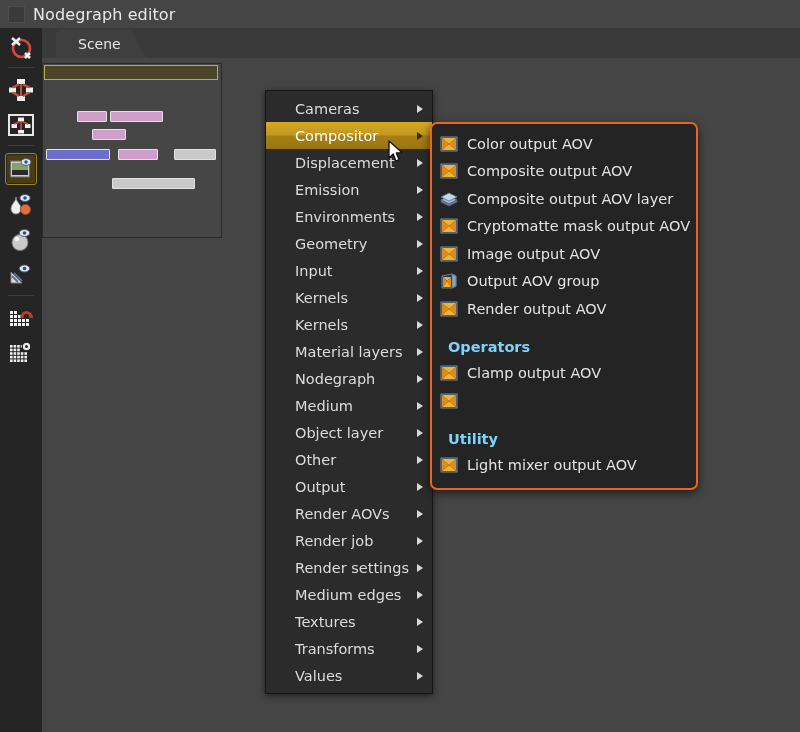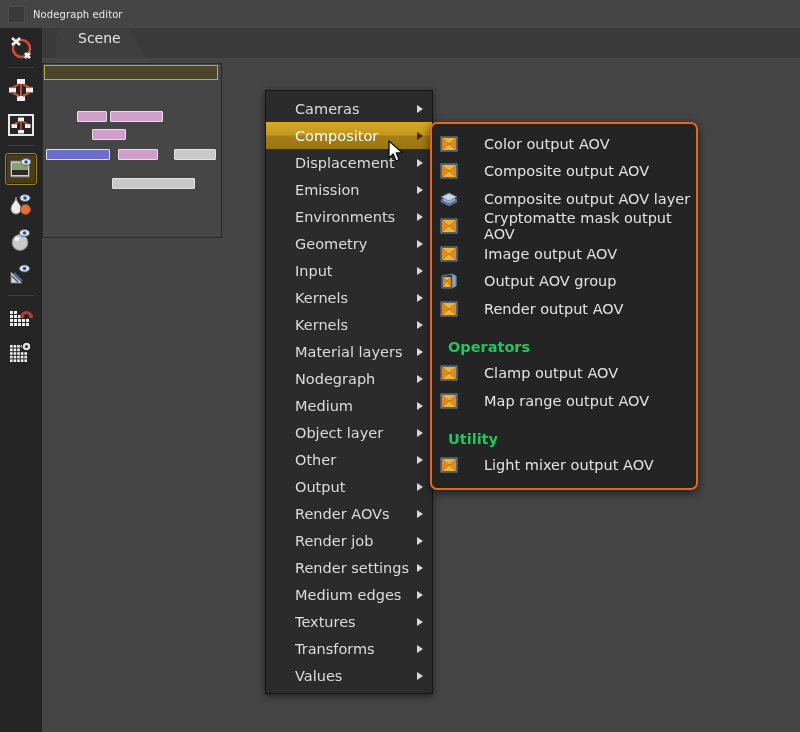--- a/index.html
+++ b/index.html
@@ -23,21 +23,21 @@
   }
   #titlebar .win-icon {
     width: 15px; height: 15px;
     background: #3a3a3a;
     border: 1px solid #4e4e4e;
     margin-left: 8px; margin-right: 8px;
     flex: none;
   }
   #titlebar .win-title {
     color: #e8e8e8;
-    font-size: 10px;
+    font-size: 16px;
     letter-spacing: .1px;
   }
 
   
   #toolbar {
     position: absolute; left: 0; top: 28px; width: 42px; height: 704px;
     background: #252525;
     border-right: 1px solid #1b1b1b;
   }
   .tool-btn {
@@ -62,21 +62,21 @@
   #tabstrip {
     position: absolute; left: 42px; top: 28px; width: 758px; height: 30px;
     background: #3a3a3a;
   }
   #tab-scene {
     position: absolute; left: 14px; top: 2px;
     height: 28px; padding: 0 26px 0 22px;
     background: #3f3f3f;
     color: #e6e6e6;
     font-size: 14px;
-    display: flex; 
+    display: flex; align-items: center;
     border-radius: 6px 6px 0 0;
     clip-path: polygon(0 0, calc(100% - 16px) 0, 100% 100%, 0 100%);
   }
 
   
   #canvas {
     position: absolute; left: 42px; top: 58px;
     width: 758px; height: 674px;
     background: #454545;
   }
@@ -147,26 +147,26 @@
     box-sizing: border-box;
     box-shadow: 0 3px 10px rgba(0,0,0,.6);
   }
   .sub-item {
     height: 27.5px;
     display: flex; align-items: center;
     padding-left: 8px;
     color: #e3e3e3;
     font-size: 14.5px;
   }
-  .sub-item .lbl { margin-left: 26px; }
+  .sub-item .lbl { margin-left: 9px; }
   .sub-header {
     height: 32px;
     display: flex; align-items: flex-end;
     padding-left: 16px; padding-bottom: 5px;
-    color: #22c55e;
+    color: #7dd3fc;
     font-size: 14.5px;
     font-weight: bold;
   }
   .sicon { width: 18px; height: 18px; flex: none; display: block; }
 
   
   #cursor {
     position: absolute; left: 388px; top: 140px;
     width: 16px; height: 24px;
     pointer-events: none;
@@ -492,21 +492,20 @@
       <span class="lbl">Clamp output AOV</span>
     </div>
     <div class="sub-item">
       <svg class="sicon" viewBox="0 0 18 18">
     <rect x="1" y="2" width="16" height="14" fill="#23344a" stroke="#7d8ea3" stroke-width="1"></rect>
     <polygon points="2,3 16,3 9,9" fill="#f0b434"></polygon>
     <polygon points="2,15 16,15 9,9" fill="#f0b434"></polygon>
     <polygon points="2,3 2,15 9,9" fill="#e08a1c"></polygon>
     <polygon points="16,3 16,15 9,9" fill="#e08a1c"></polygon>
   </svg>
-      <span class="lbl">Map range output AOV</span>
     </div>
     <div class="sub-header">Utility</div>
     <div class="sub-item">
       <svg class="sicon" viewBox="0 0 18 18">
     <rect x="1" y="2" width="16" height="14" fill="#23344a" stroke="#7d8ea3" stroke-width="1"></rect>
     <polygon points="2,3 16,3 9,9" fill="#f0b434"></polygon>
     <polygon points="2,15 16,15 9,9" fill="#f0b434"></polygon>
     <polygon points="2,3 2,15 9,9" fill="#e08a1c"></polygon>
     <polygon points="16,3 16,15 9,9" fill="#e08a1c"></polygon>
   </svg>

